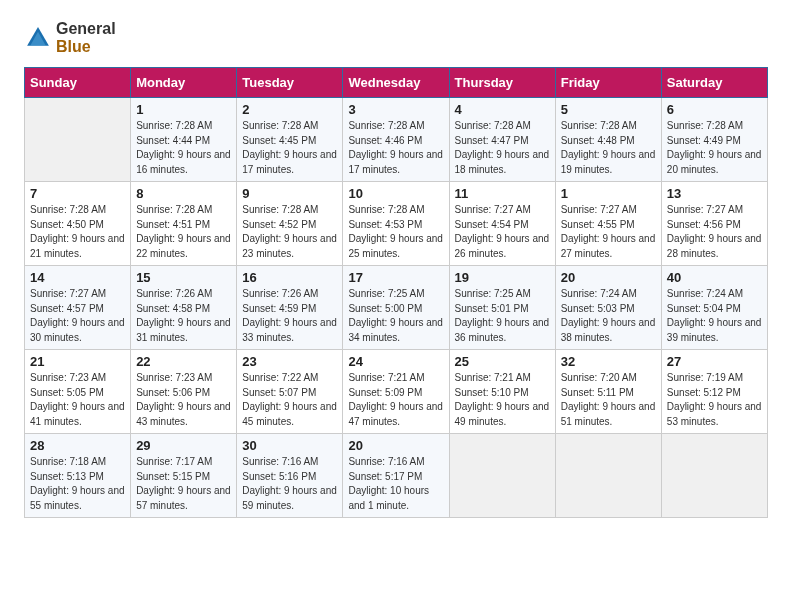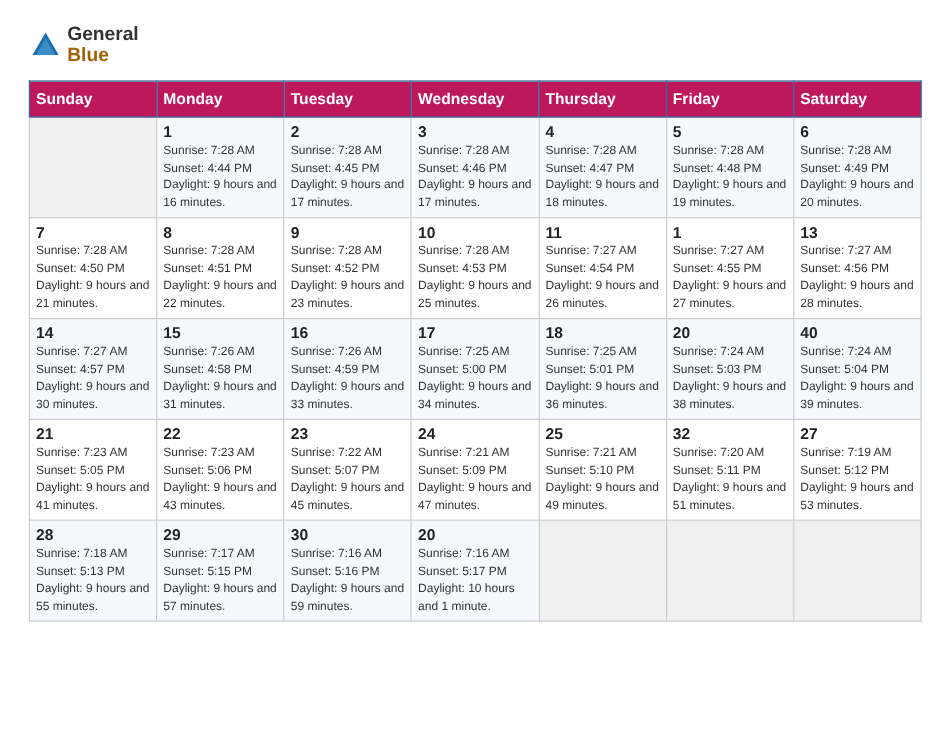--- a/index.html
+++ b/index.html
@@ -180,21 +180,21 @@
         </td>
         <td>
           <span class="day-num">16</span>
           <div class="day-info">Sunrise: 7:26 AM<br>Sunset: 4:59 PM<br>Daylight: 9 hours and 33 minutes.</div>
         </td>
         <td>
           <span class="day-num">17</span>
           <div class="day-info">Sunrise: 7:25 AM<br>Sunset: 5:00 PM<br>Daylight: 9 hours and 34 minutes.</div>
         </td>
         <td>
-          <span class="day-num">18</span>
+          <span class="day-num">19</span>
           <div class="day-info">Sunrise: 7:25 AM<br>Sunset: 5:01 PM<br>Daylight: 9 hours and 36 minutes.</div>
         </td>
         <td>
           <span class="day-num">20</span>
           <div class="day-info">Sunrise: 7:24 AM<br>Sunset: 5:03 PM<br>Daylight: 9 hours and 38 minutes.</div>
         </td>
         <td>
           <span class="day-num">40</span>
           <div class="day-info">Sunrise: 7:24 AM<br>Sunset: 5:04 PM<br>Daylight: 9 hours and 39 minutes.</div>
         </td>

